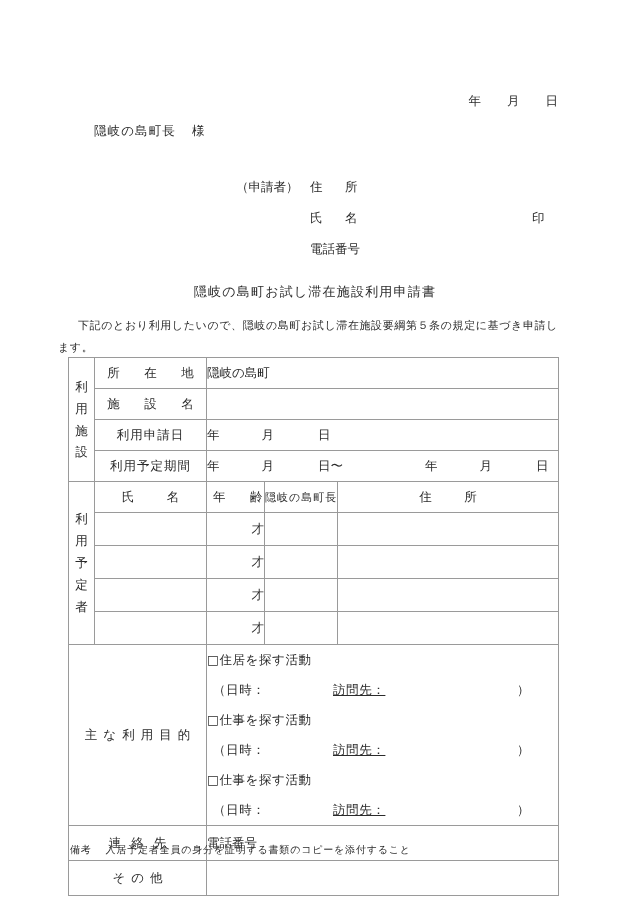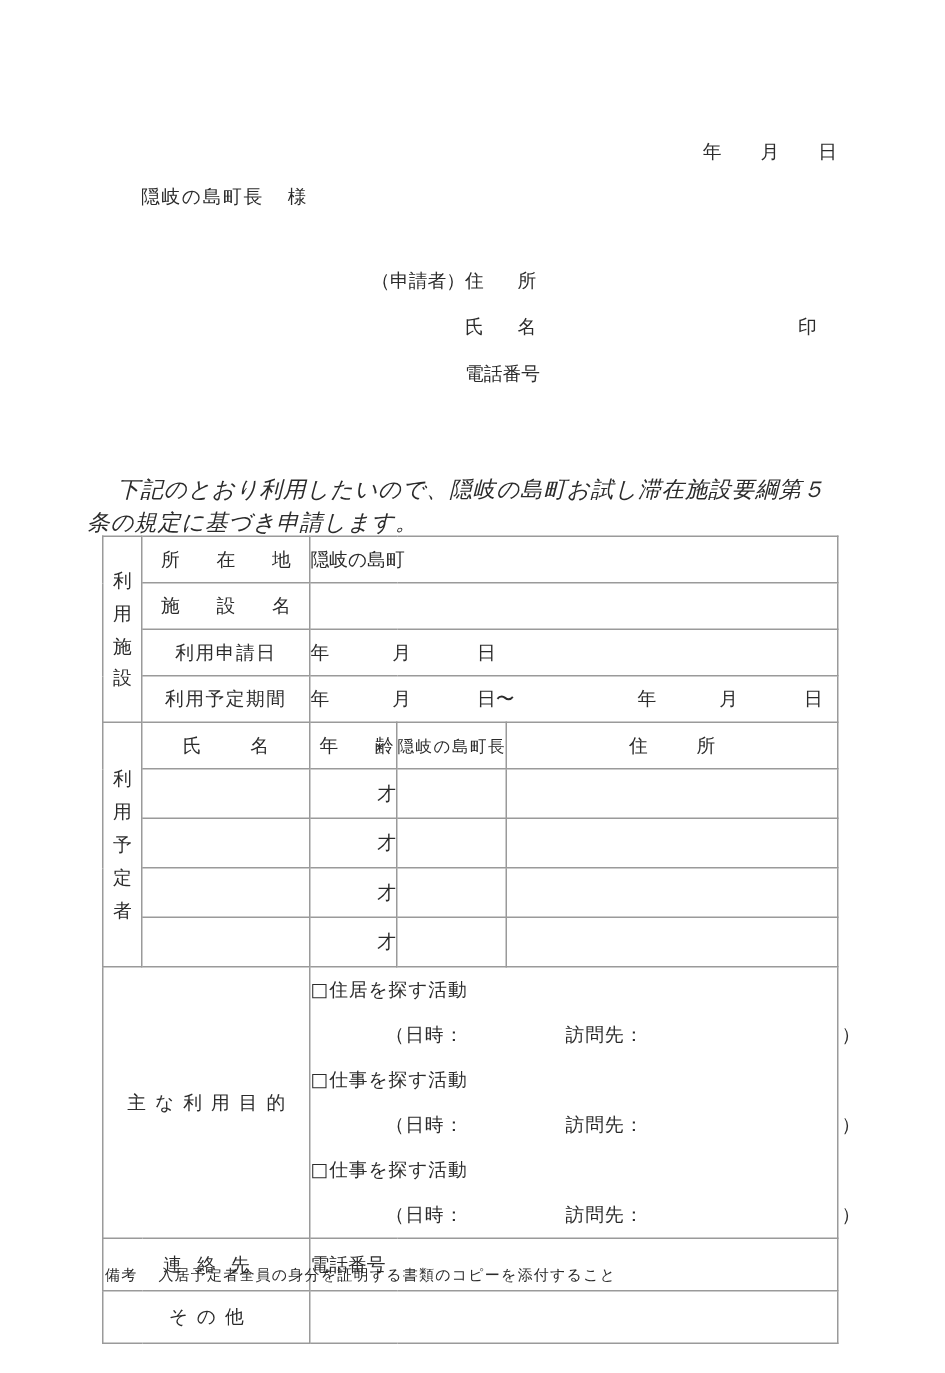--- a/index.html
+++ b/index.html
@@ -60,21 +60,20 @@
   }
   .applicant-row {
     height: 31px;
     line-height: 31px;
     white-space: nowrap;
     position: relative;
   }
   .applicant-tag {
     display: inline-block;
     width: 74px;
-    text-align: right;
   }
   .applicant-label {
     display: inline-block;
     letter-spacing: 5px;
   }
   .seal {
     position: absolute;
     left: 296px;
     top: 0;
   }
@@ -88,25 +87,24 @@
     text-align: center;
     font-size: 13px;
     letter-spacing: 1.2px;
     white-space: nowrap;
   }
   .lead {
     position: absolute;
     left: 58px;
     top: 315px;
     width: 505px;
-    font-size: 15px;
+    font-size: 11px;
     line-height: 22px;
     text-indent: 20px;
     letter-spacing: 0.6px;
-    font-style: italic;
   }
 
   
   table.form {
     position: absolute;
     left: 68px;
     top: 357px;
     width: 490px;
     border-collapse: collapse;
     table-layout: fixed;
@@ -172,26 +170,26 @@
     line-height: 30px;
     white-space: nowrap;
     letter-spacing: 0.6px;
   }
   .p-sub {
     height: 30px;
     line-height: 30px;
     white-space: nowrap;
     position: relative;
     letter-spacing: 0.6px;
-    margin-left: 44px;
   }
   .p-sub .when { padding-left: 6px; }
   .p-sub .where {
     position: absolute;
     left: 126px;
+    text-decoration: underline;
   }
   .p-sub .close {
     position: absolute;
     left: 310px;
   }
 
   
   .footnote {
     position: absolute;
     left: 70px;
@@ -222,20 +220,21 @@
     </div>
     <div class="applicant-row">
       <span class="applicant-tag"></span><span class="applicant-label">氏　名</span>
       <span class="seal">印</span>
     </div>
     <div class="applicant-row">
       <span class="applicant-tag"></span><span>電話番号</span>
     </div>
   </div>
 
+  <div class="doc-title">隠岐の島町お試し滞在施設利用申請書</div>
   <div class="lead">下記のとおり利用したいので、隠岐の島町お試し滞在施設要綱第５条の規定に基づき申請します。</div>
 
   <table class="form">
     <colgroup>
       <col style="width:26px">
       <col style="width:112px">
       <col style="width:58px">
       <col style="width:73px">
       <col style="width:221px">
     </colgroup>

